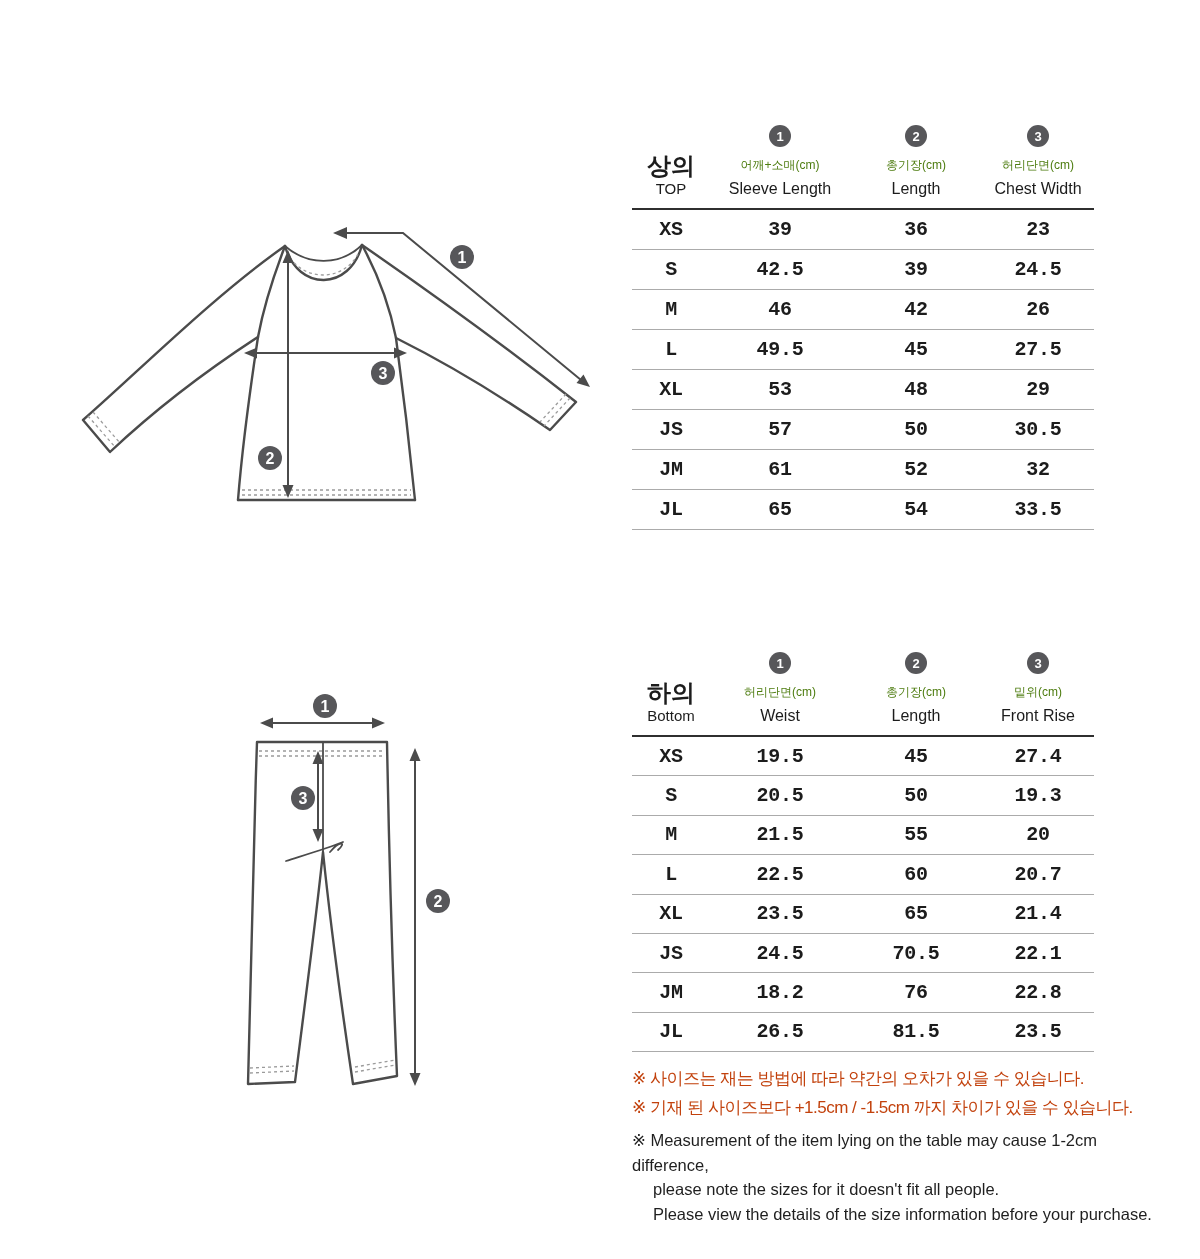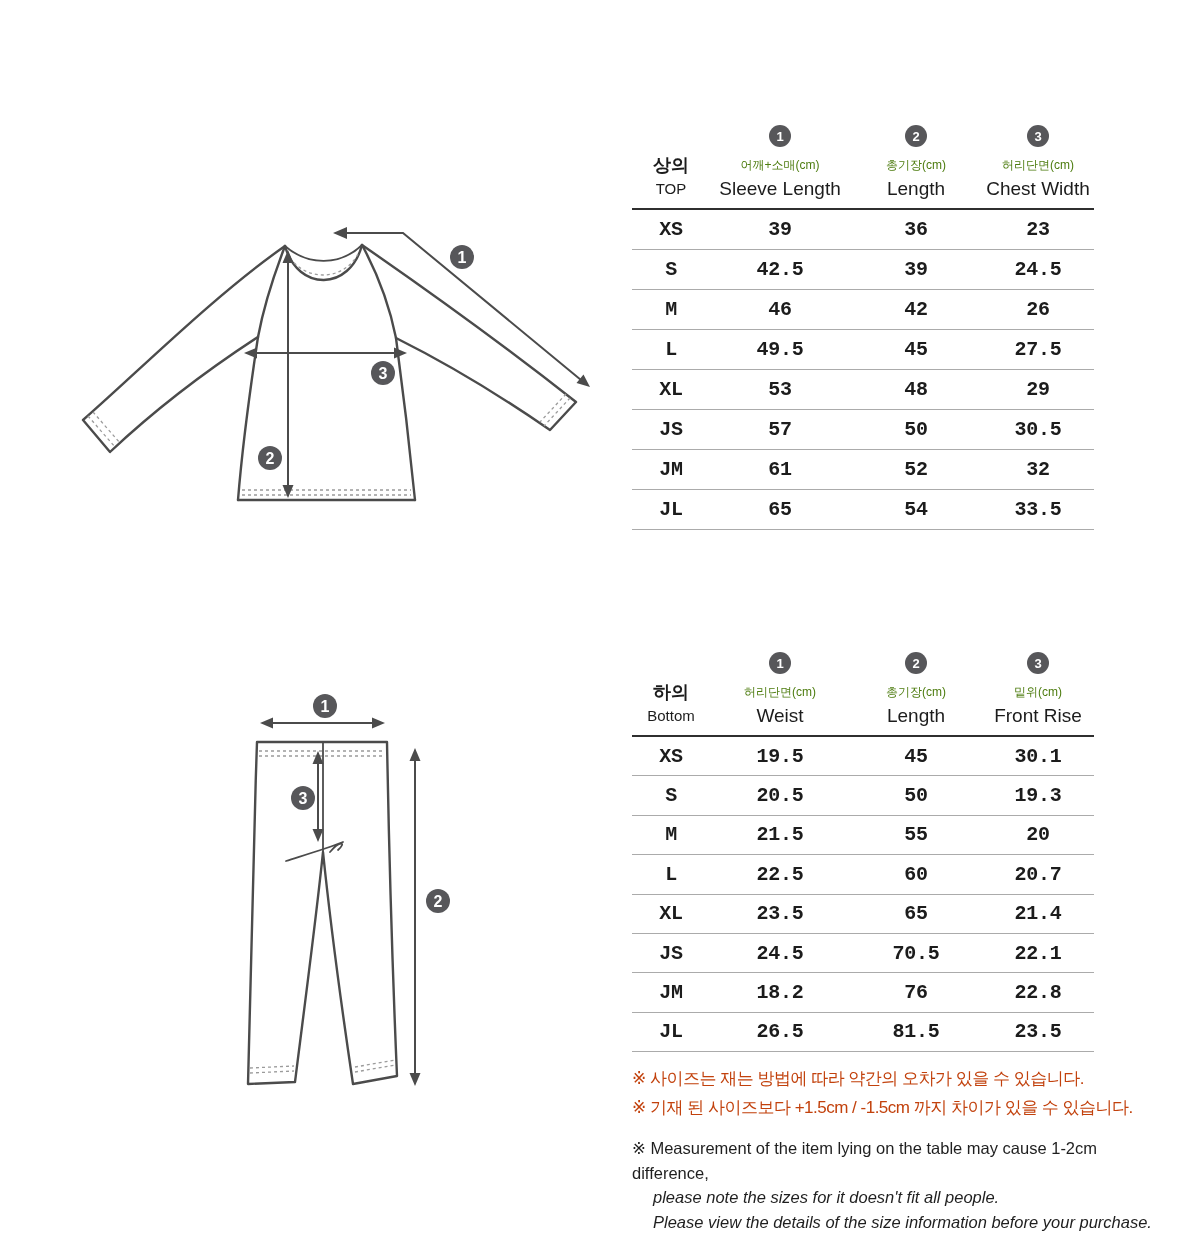--- a/index.html
+++ b/index.html
@@ -10,33 +10,33 @@
   
   .size-table{position:absolute;width:462px;}
   .thead{display:grid;grid-template-columns:78px 140px 132px 112px;height:102px;
          border-bottom:2px solid #2f2f2f;}
   .hcell{display:flex;flex-direction:column;align-items:center;justify-content:flex-end;
          padding-bottom:8px;}
   .tbadge{width:22px;height:22px;border-radius:50%;background:#57575a;color:#fff;
           font-size:13px;font-weight:700;display:flex;align-items:center;justify-content:center;
           margin-bottom:7px;}
   .hko{font-size:12px;line-height:23px;color:#4d7c0f;}
-  .hen{font-size:19px;line-height:23px;color:#1c1c1c;}
-  .gko{font-size:18px;line-height:23px;font-weight:700;}
+  .hen{font-size:16px;line-height:23px;color:#1c1c1c;}
+  .gko{font-size:24px;line-height:23px;font-weight:700;}
   .gen{font-size:15px;line-height:23px;font-weight:400;}
   .trow{display:grid;grid-template-columns:78px 140px 132px 112px;
         border-bottom:1px solid #ababab;align-items:center;font-family:Liberation Mono, monospace;}
   .top-t .trow{height:39px;}
   .bot-t .trow{height:38.4px;}
   .cell{text-align:center;font-size:20px;font-weight:700;letter-spacing:-0.3px;}
 
   
   .note-ko{font-size:17px;line-height:29px;color:#c2410c;letter-spacing:-0.5px;}
   .note-en{font-size:16.5px;line-height:24.5px;color:#1f1f1f;}
-  .note-en.indent{padding-left:21px;font-style:italic;}
+  .note-en.indent{padding-left:21px;}
 
   
   svg .outline{fill:none;stroke:#4b4b4b;stroke-width:2.4;stroke-linejoin:round;stroke-linecap:round;}
   svg .thin{fill:none;stroke:#4b4b4b;stroke-width:1.8;stroke-linecap:round;}
   svg .stitch{fill:none;stroke:#9b9b9b;stroke-width:1.3;stroke-dasharray:3 3;}
   svg .arrow{fill:none;stroke:#4b4b4b;stroke-width:2;}
   svg .ahead{fill:#4b4b4b;stroke:none;}
   svg .badge{fill:#57575a;}
   svg .badge-num{fill:#ffffff;font-family:"Liberation Sans","DejaVu Sans",sans-serif;
                  font-size:16px;font-weight:700;text-anchor:middle;}
@@ -211,21 +211,21 @@
         <span class="tbadge">3</span>
         <div class="hko">밑위(cm)</div>
         <div class="hen">Front Rise</div>
       </div>
     </div>
     <div>
       <div class="trow">
         <div class="cell">XS</div>
         <div class="cell">19.5</div>
         <div class="cell">45</div>
-        <div class="cell">30.1</div>
+        <div class="cell">27.4</div>
       </div>
       <div class="trow">
         <div class="cell">S</div>
         <div class="cell">20.5</div>
         <div class="cell">50</div>
         <div class="cell">19.3</div>
       </div>
       <div class="trow">
         <div class="cell">M</div>
         <div class="cell">21.5</div>
@@ -262,19 +262,19 @@
         <div class="cell">81.5</div>
         <div class="cell">23.5</div>
       </div>
     </div>
   </div>
 
   <div class="abs" style="left:632px;top:1064px;width:540px;">
     <div class="note-ko">※ 사이즈는 재는 방법에 따라 약간의 오차가 있을 수 있습니다.</div>
     <div class="note-ko">※ 기재 된 사이즈보다 +1.5cm / -1.5cm 까지 차이가 있을 수 있습니다.</div>
   </div>
-  <div class="abs" style="left:632px;top:1128px;width:540px;margin-top:8px;">
+  <div class="abs" style="left:632px;top:1128px;width:540px;">
     <div class="note-en">※ Measurement of the item lying on the table may cause 1-2cm difference,</div>
     <div class="note-en indent">please note the sizes for it doesn't fit all people.</div>
     <div class="note-en indent">Please view the details of the size information before your purchase.</div>
   </div>
 
 </div>
 
 </body></html>

